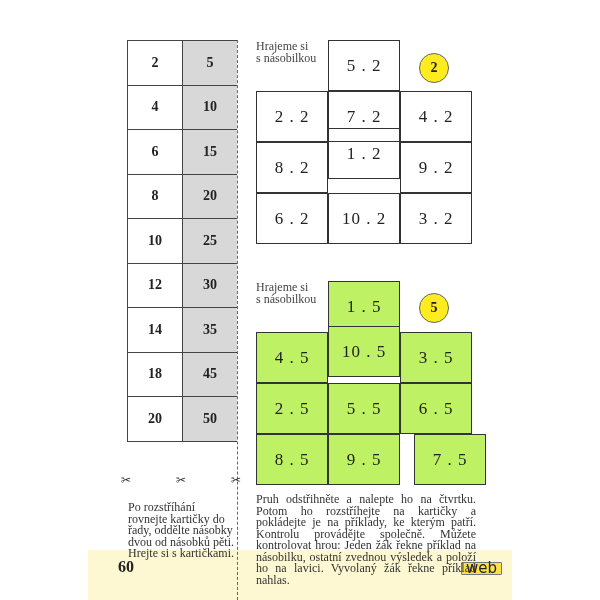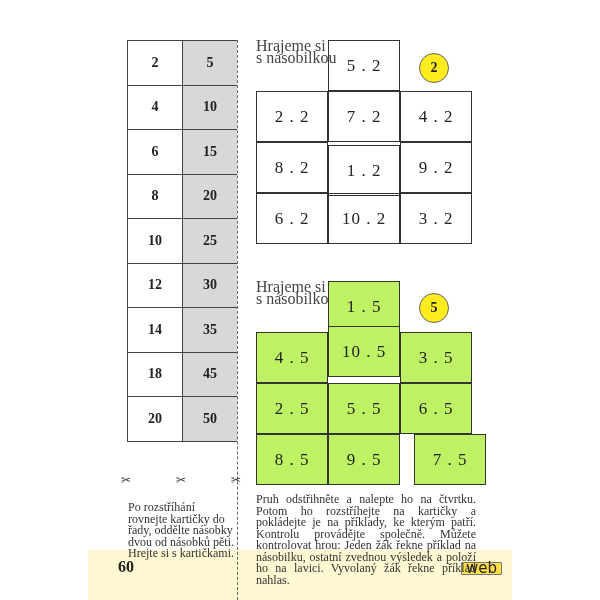--- a/index.html
+++ b/index.html
@@ -5,21 +5,21 @@
   html,body{margin:0;padding:0;background:#fff;}
   body{width:600px;height:600px;position:relative;overflow:hidden;font-family:"Liberation Serif",serif;color:#222;}
   .band{position:absolute;left:88px;top:550px;width:424px;height:50px;background:#fdf8d2;}
   .page-num{position:absolute;left:118px;top:558px;font-weight:bold;font-size:16px;}
   .web{position:absolute;left:461px;top:562px;font-family:"DejaVu Sans",sans-serif;font-size:15px;border:1px solid #777;background:#fde047;padding:0 4px;line-height:11px;border-radius:1px;}
   .cutline{position:absolute;left:237px;top:40px;height:560px;border-left:1.5px dashed #666;}
   .strip{position:absolute;left:127px;top:40px;border-collapse:collapse;}
   .strip td{width:54px;height:43.5px;border:1px solid #444;text-align:center;font-weight:bold;font-size:14px;padding:0;}
   .strip td.g{background:#d8d8d8;width:54px;border-right:none;}
   .scissors{position:absolute;top:473px;font-size:12px;color:#333;font-family:"DejaVu Sans",sans-serif;}
-  .hraj{position:absolute;font-size:16px;line-height:12px;color:#444;}
+  .hraj{position:absolute;font-size:12px;line-height:12px;color:#444;}
   .grid{position:absolute;}
   .cell{position:absolute;width:72px;height:51px;border:1px solid #333;box-sizing:border-box;display:flex;align-items:center;justify-content:center;font-size:17px;letter-spacing:1px;}
   .yellow .cell{background:#bef264;font-family:Liberation Serif, serif;}
   .badge{position:absolute;width:30px;height:30px;border-radius:50%;background:#ffec1f;border:1px solid #666;display:flex;align-items:center;justify-content:center;font-weight:bold;font-size:14px;box-sizing:border-box;}
   .note{position:absolute;font-size:12px;line-height:11.5px;color:#333;}
 </style>
 </head>
 <body>
 
 <div class="band"></div>
@@ -75,21 +75,21 @@
 <div class="hraj" style="left:256px;top:40px">
   <div>Hrajeme si</div>
   <div>s násobilkou</div>
 </div>
 <div class="grid" id="g1" style="left:256px;top:40px;">
     <div class="cell" style="left: 72px; top: 0px;">5 . 2</div>
     <div class="cell" style="left: 0px; top: 51px;">2 . 2</div>
     <div class="cell" style="left: 72px; top: 51px;">7 . 2</div>
     <div class="cell" style="left: 144px; top: 51px;">4 . 2</div>
     <div class="cell" style="left: 0px; top: 102px;">8 . 2</div>
-    <div class="cell" style="left: 72px; top: 105px; text-align: right;">1 . 2</div>
+    <div class="cell" style="left: 72px; top: 88px; text-align: right;">1 . 2</div>
     <div class="cell" style="left: 144px; top: 102px;">9 . 2</div>
     <div class="cell" style="left: 0px; top: 153px;">6 . 2</div>
     <div class="cell" style="left: 72px; top: 153px;">10 . 2</div>
     <div class="cell" style="left: 144px; top: 153px;">3 . 2</div>
   </div>
 <div class="badge" style="left:419px;top:53px">2</div>
 
 <div class="hraj" style="left:256px;top:281px">
   <div>Hrajeme si</div>
   <div>s násobilkou</div>

